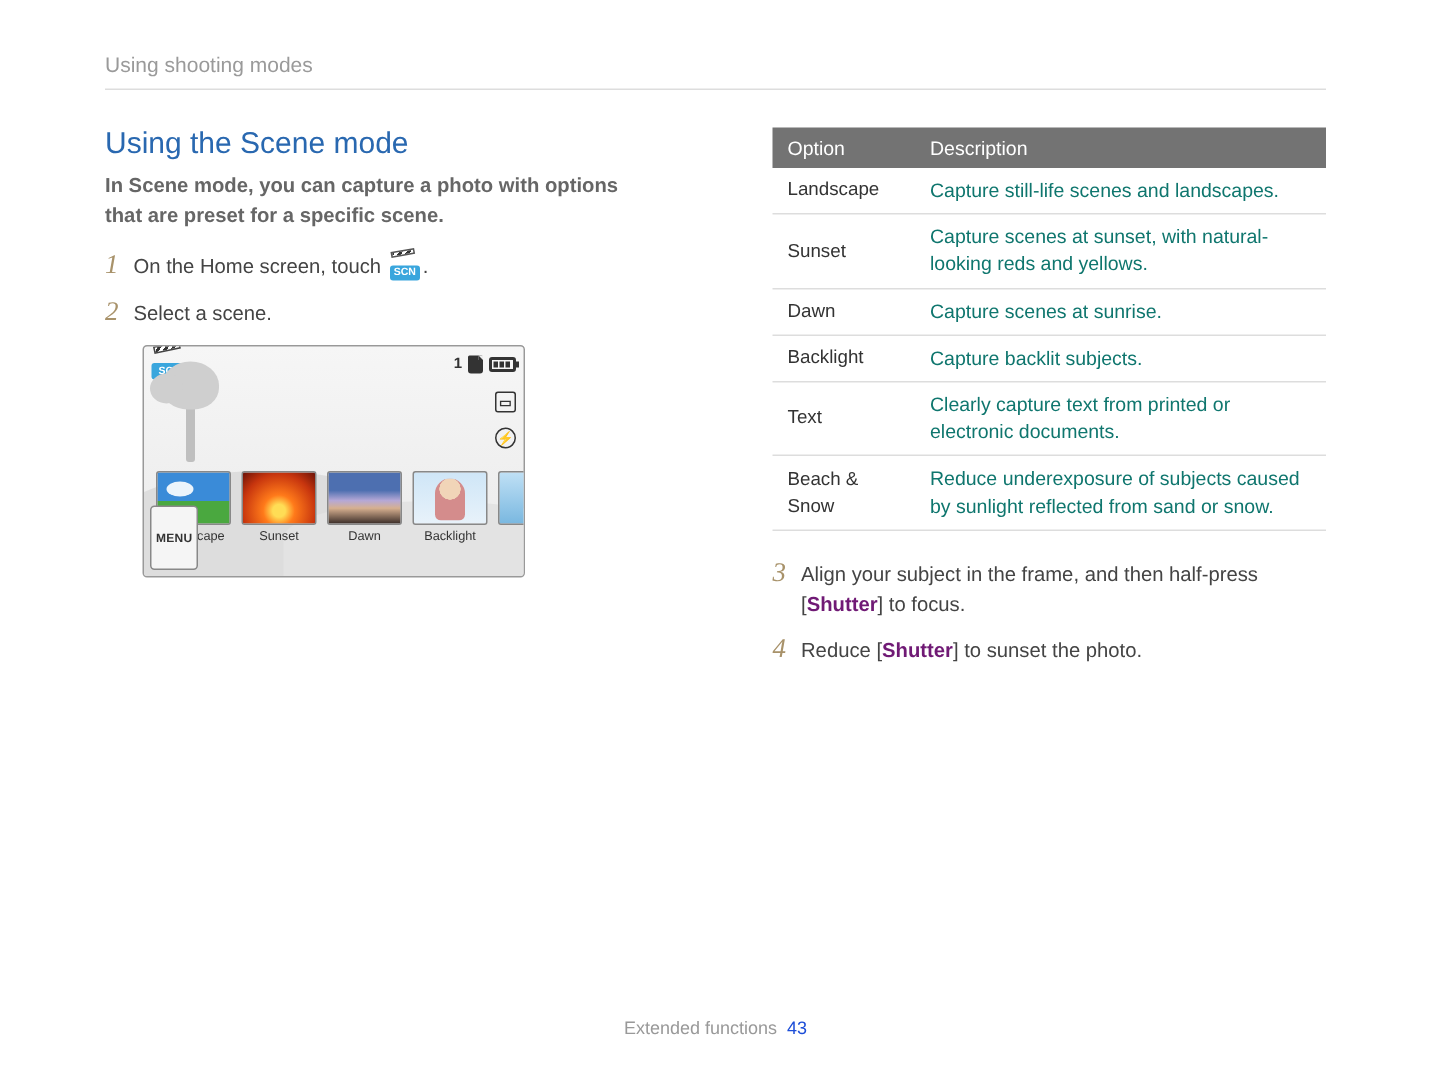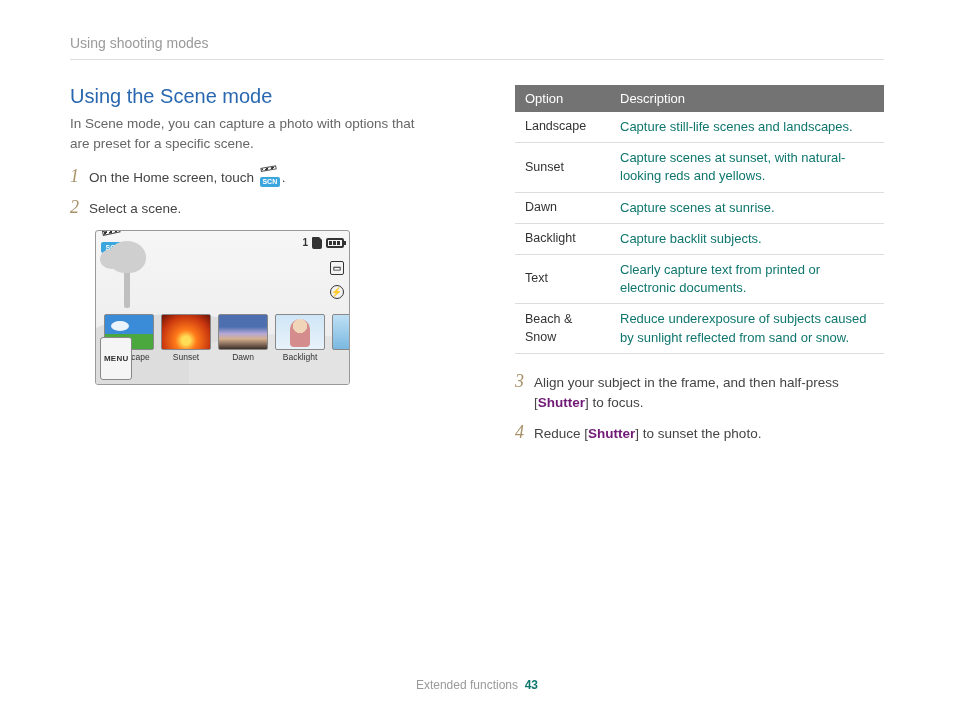--- a/index.html
+++ b/index.html
@@ -34,20 +34,21 @@
     color: #2968b0;
     font-size: 20px;
     font-weight: 400;
     margin: 0 0 6px 0;
   }
   .intro {
     font-size: 13.5px;
     color: #666;
     line-height: 1.45;
     margin: 0 0 14px 0;
+    font-weight: bold;
   }
   .step {
     display: flex;
     align-items: flex-start;
     margin-bottom: 10px;
     font-size: 13.5px;
     color: #444;
   }
   .step-num {
     font-style: italic;
@@ -170,21 +171,21 @@
   }
   table.opt td:first-child { color: #333; font-size: 12.5px; }
   .footer {
     position: absolute;
     bottom: 28px;
     left: 0; right: 0;
     text-align: center;
     font-size: 12px;
     color: #999;
   }
-  .footer .pg { color: #0f766e; font-weight: bold; }
+  .footer .pg { color: #1d4ed8; font-weight: normal; }
 </style>
 </head>
 <body>
 
 <div class="page">
   <div class="breadcrumb">Using shooting modes</div>
 
   <div class="columns">
 
     <div class="left-col">

